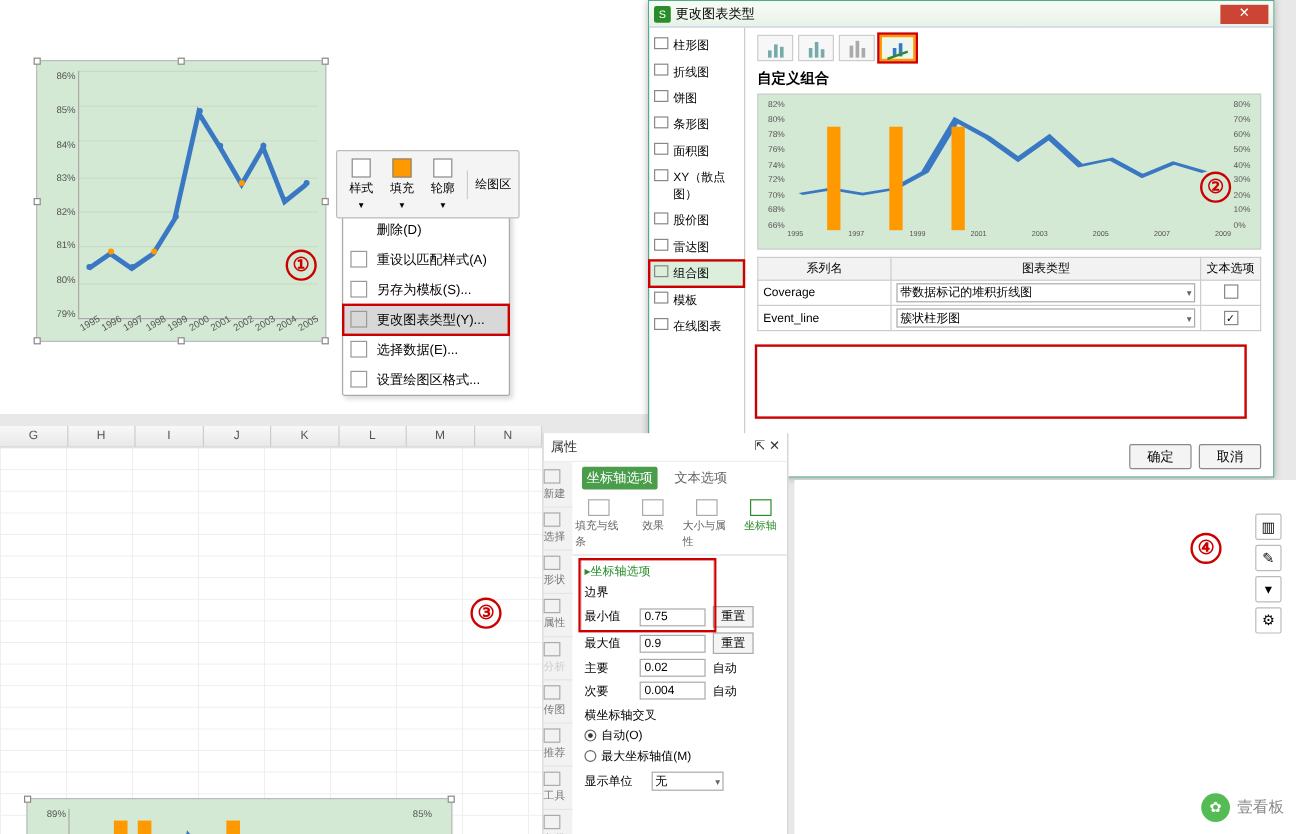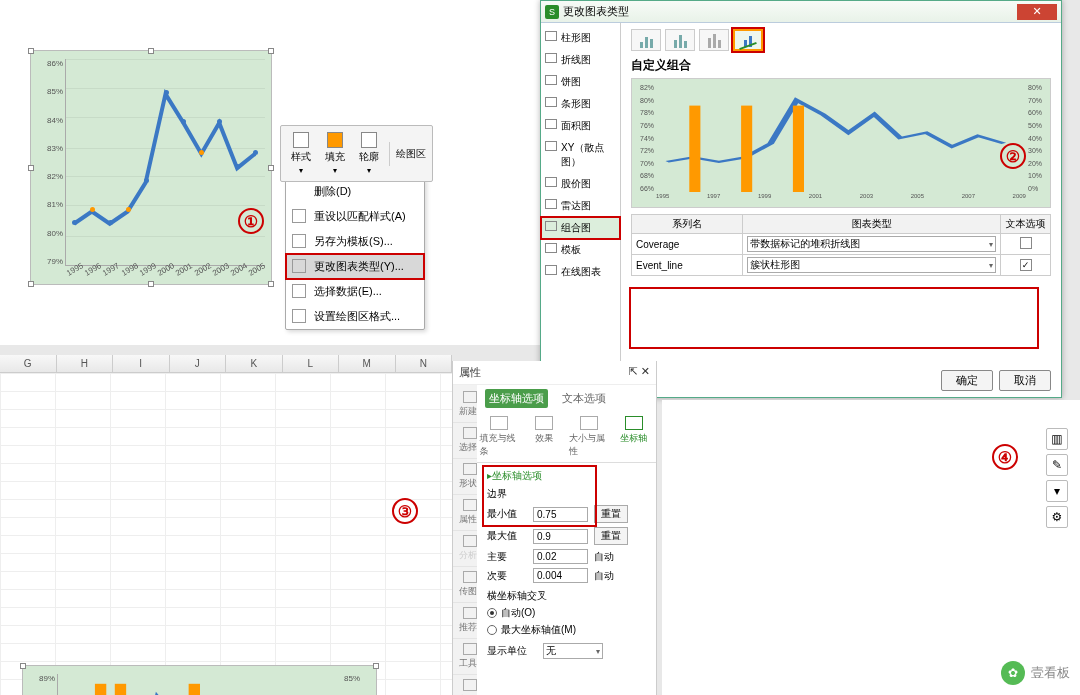--- a/index.html
+++ b/index.html
@@ -69,21 +69,21 @@
   .sub-tabs .st.sel .sic { border-color: #2a8d2a; }
   .prop-body { padding: 6px 10px; }
   .field-row { display: flex; align-items: center; gap: 6px; margin: 4px 0; }
   .field-row label { width: 40px; font-size: 10px; }
   .field-row input[type=text] { width: 55px; font-size: 10px; border: 1px solid #aaa; padding: 1px 3px; }
   .reset-btn { font-size: 10px; padding: 1px 6px; border: 1px solid #aaa; background: #f4f4f4; cursor: pointer; }
   .radio-row { display: flex; align-items: center; gap: 4px; font-size: 10px; margin: 3px 0; }
   .radio { width: 10px; height: 10px; border: 1px solid #666; border-radius: 50%; display: inline-block; position: relative; }
   .radio.on::after { content: ""; position: absolute; inset: 2px; background: #333; border-radius: 50%; }
   .side-tabs { position: absolute; left: 0; top: 24px; bottom: 0; width: 24px; background: #f2f2f2; display: flex; flex-direction: column; align-items: center; gap: 0; padding-top: 2px; }
-  .side-tabs .stab { width: 24px; height: 42px; display: flex; flex-direction: column; align-items: flex-end; justify-content: center; font-size: 9px; color: #777; writing-mode: horizontal-tb; cursor: pointer; border-bottom: 1px solid #e4e4e4; }
+  .side-tabs .stab { width: 24px; height: 42px; display: flex; flex-direction: column; align-items: flex-start; justify-content: center; font-size: 9px; color: #777; writing-mode: horizontal-tb; cursor: pointer; border-bottom: 1px solid #e4e4e4; }
   .side-tabs .stab .sic { width: 14px; height: 12px; border: 1px solid #aaa; margin-bottom: 2px; }
 
   
   .sheet-bg { position: absolute; background: #fff; }
   .col-heads { display: flex; height: 18px; background: linear-gradient(#f8f8f8,#e8e8e8); border-bottom: 1px solid #ccc; font-size: 10px; color: #555; }
   .col-heads span { flex: 1; border-right: 1px solid #ccc; text-align: center; line-height: 18px; }
   .cells { position: absolute; top: 18px; left: 0; right: 0; bottom: 0;
     background-image: linear-gradient(#eee 1px, transparent 1px), linear-gradient(90deg, #eee 1px, transparent 1px);
     background-size: 55px 18px; }
 

